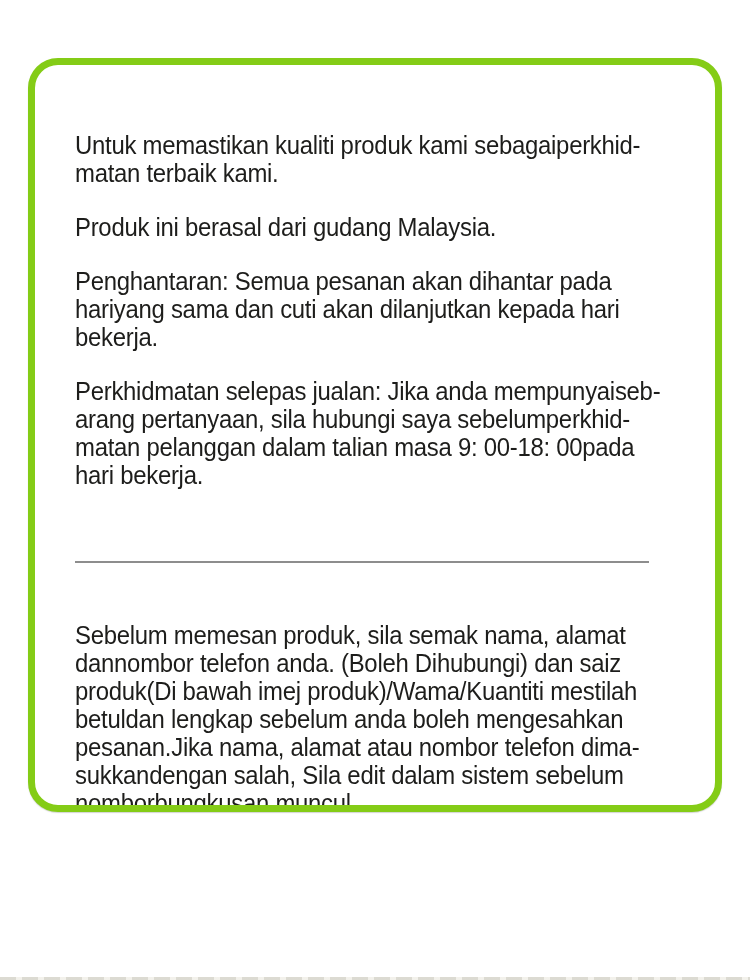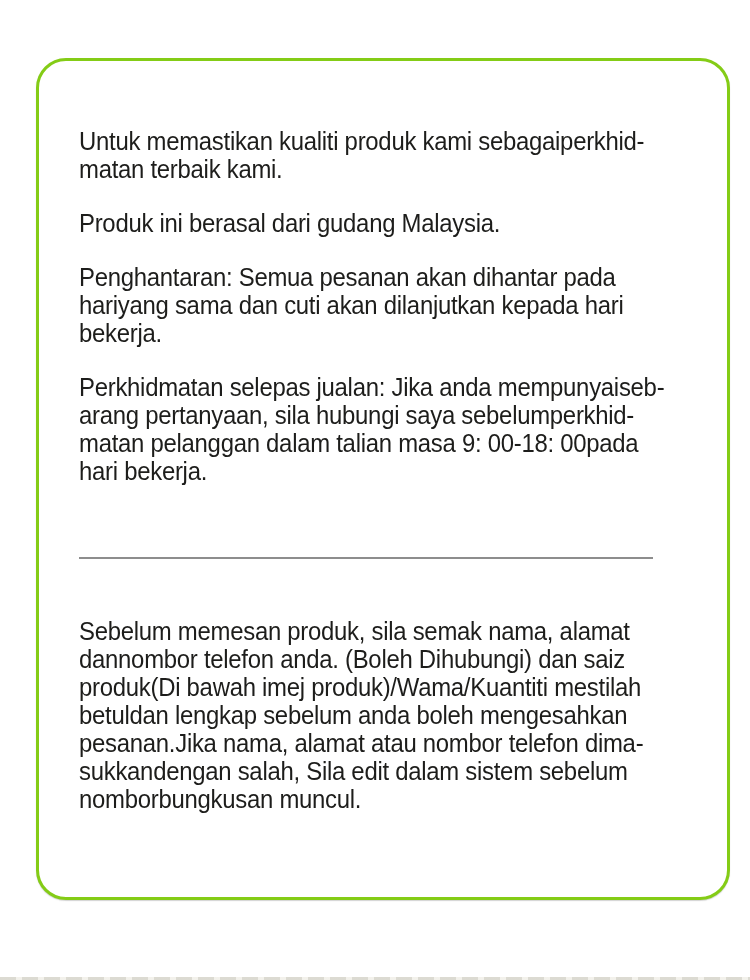--- a/index.html
+++ b/index.html
@@ -12,26 +12,26 @@
     font-family: "Liberation Sans", sans-serif;
   }
   .page {
     position: relative;
     width: 750px;
     height: 980px;
     background: #ffffff;
   }
   .card {
     position: absolute;
-    left: 36px;
+    left: 28px;
     top: 58px;
     width: 694px;
-    height: 842px;
+    height: 754px;
     box-sizing: border-box;
-    border: 3px solid #84cc16;
+    border: 7px solid #84cc16;
     border-radius: 30px;
     background: #ffffff;
     overflow: hidden;
     box-shadow: 0 1px 1px rgba(130,130,130,0.35);
   }
   .card-inner {
     padding: 66px 0 0 40px;
   }
   .para {
     margin: 0 0 26px 0;

